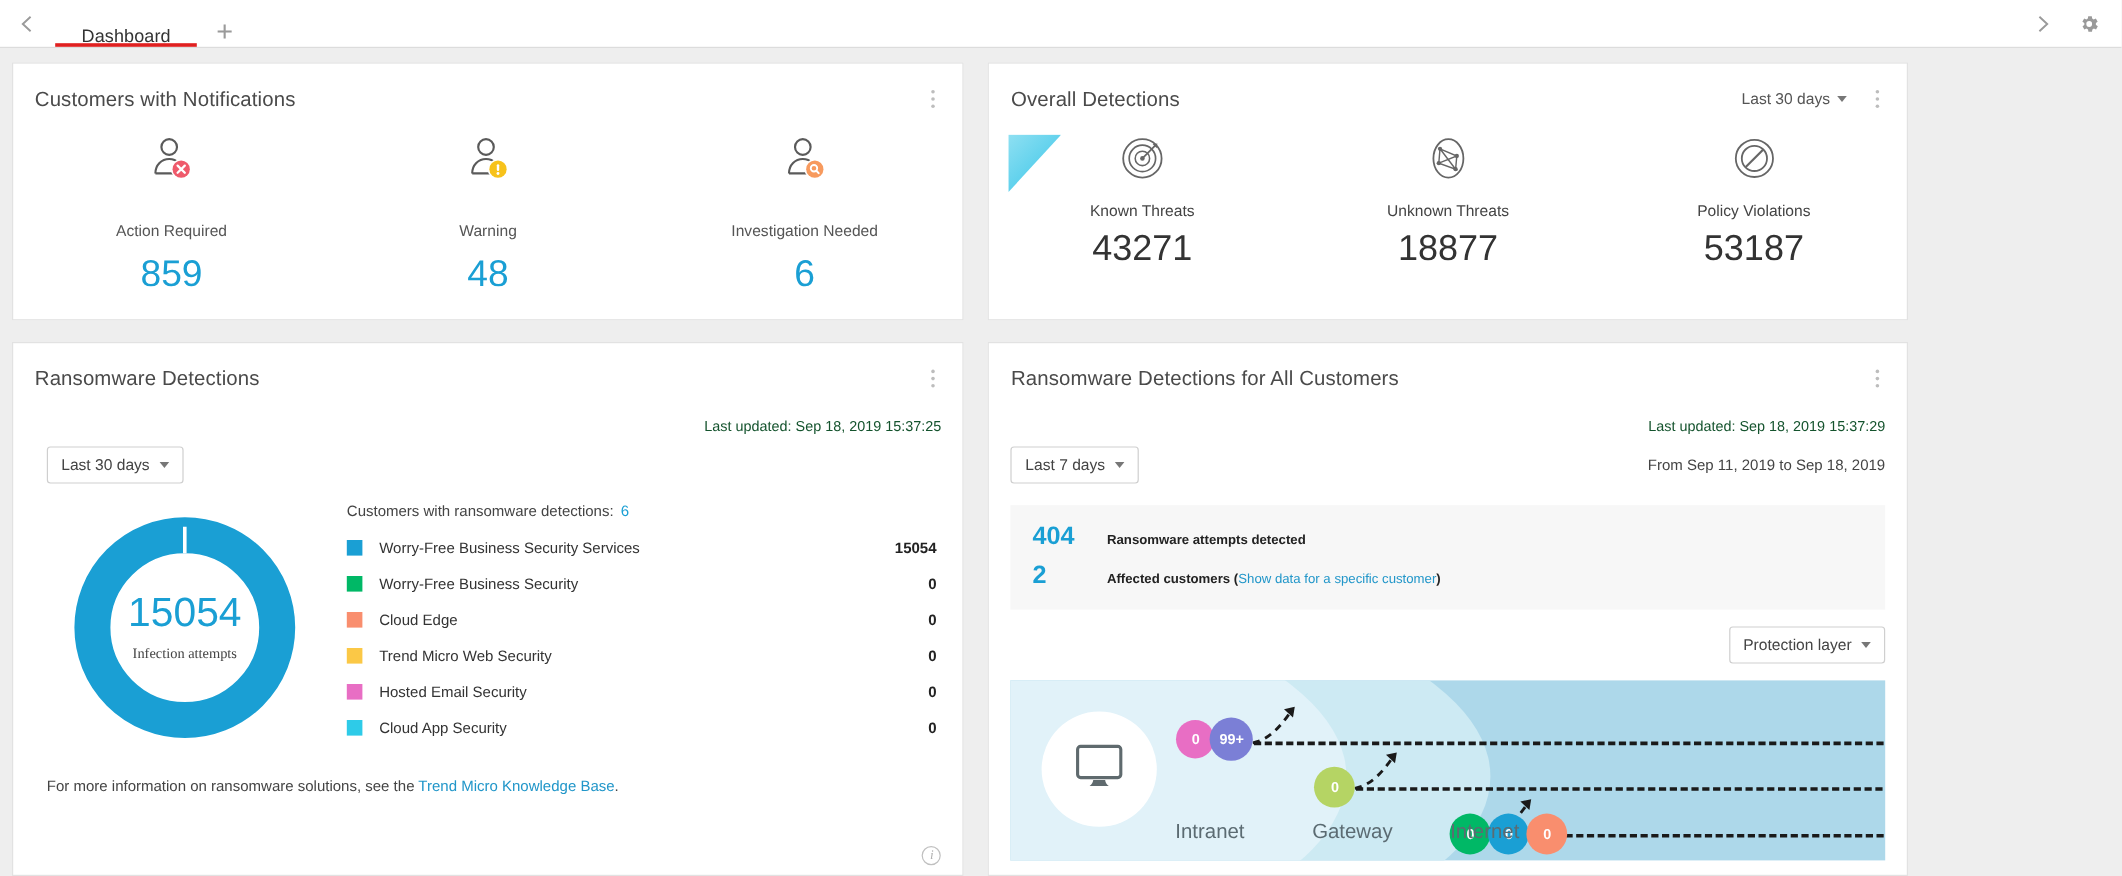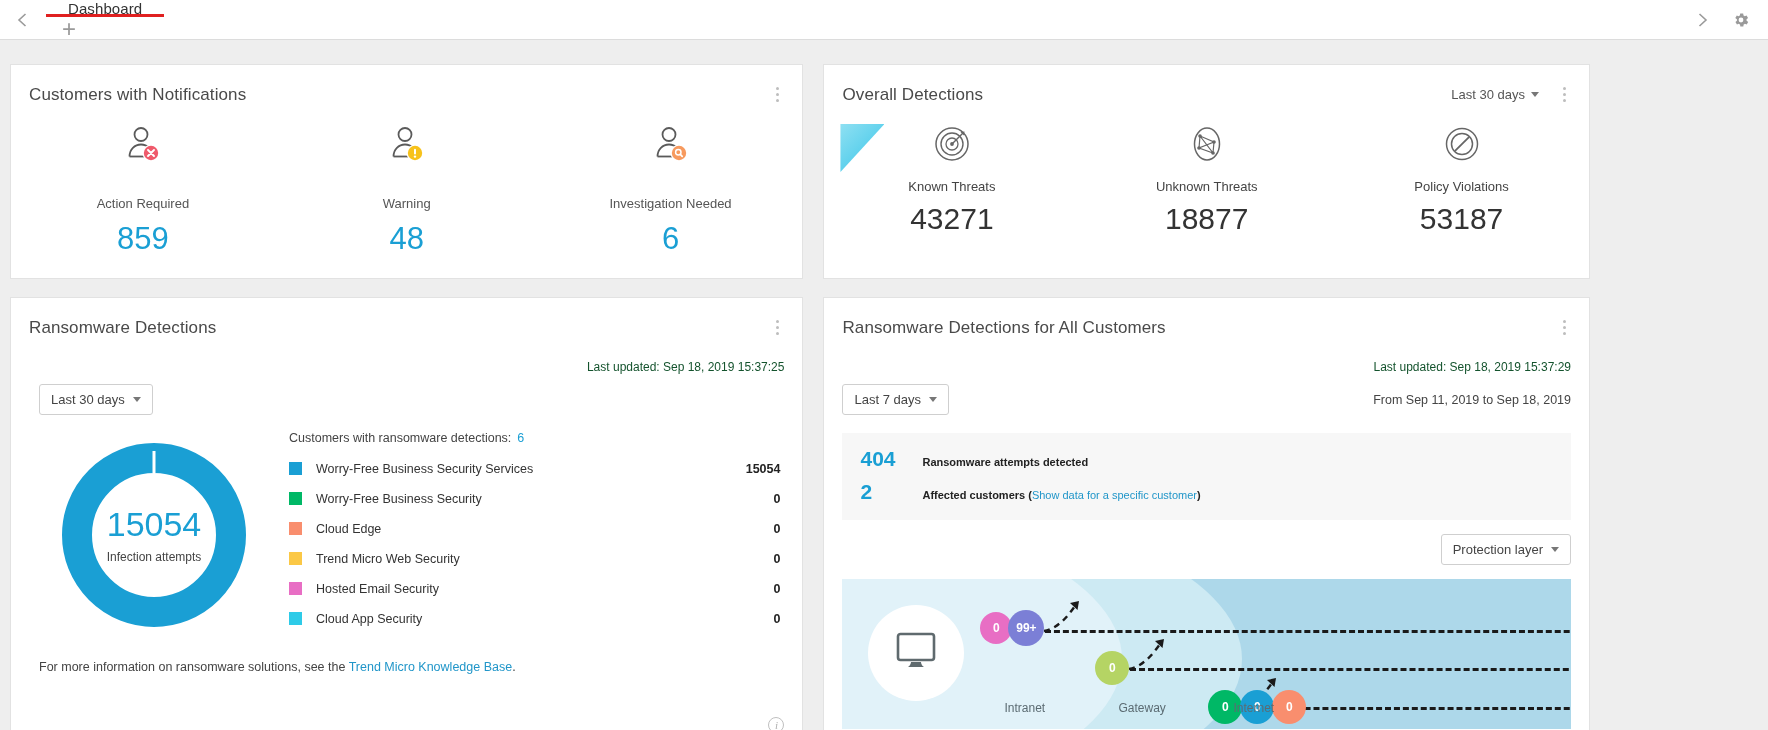--- a/index.html
+++ b/index.html
@@ -14,41 +14,41 @@
   .topbar {
     position: absolute; left: 0; top: 0; width: 1768px; height: 40px;
     background: #fff; border-bottom: 1px solid #dcdcdc;
     display: flex; align-items: stretch;
   }
   .nav-arrow {
     width: 46px; display: flex; align-items: center; justify-content: center;
     color: #9a9a9a; cursor: pointer;
   }
   .nav-arrow svg { display: block; }
-  .tab-strip { display: flex; align-items: flex-start; flex-direction: column; }
+  .tab-strip { display: flex; align-items: flex-end; }
   .tab {
     position: relative; padding: 0 22px; display: flex; align-items: center;
     font-size: 15px; color: #333; cursor: pointer; letter-spacing: .1px;
   }
   .tab.active::after {
     content: ""; position: absolute; left: 0; right: 0; bottom: 0;
     height: 3px; background: #e02020;
   }
   .tab-add {
     width: 46px; display: flex; align-items: center; justify-content: center;
     color: #9a9a9a; font-size: 24px; cursor: pointer; line-height: 1; font-weight: 300;
   }
   .topbar-spacer { flex: 1; }
   .topbar-right { display: flex; align-items: center; gap: 22px; padding-right: 18px; }
   .topbar-right .ic { color: #9a9a9a; cursor: pointer; display: flex; align-items: center; }
 
   
   .board {
     position: absolute; left: 0; top: 40px; width: 1600px; height: 690px;
-    padding: 24px 10px 0 10px;
+    padding: 12px 10px 0 10px;
   }
   .row { display: flex; gap: 20px; }
   .row + .row { margin-top: 18px; }
 
   .card {
     background: #fff; border: 1px solid #e2e2e2; position: relative;
   }
   .card-head {
     display: flex; align-items: flex-start; justify-content: space-between;
     padding: 20px 18px 0 18px;
@@ -96,21 +96,21 @@
   }
   .ransom-ctl { padding: 10px 0 0 28px; }
   .ransom-main { display: flex; padding: 14px 18px 0 18px; }
   .donut-wrap { width: 250px; display: flex; justify-content: center; padding-top: 8px; }
   .donut { position: relative; width: 196px; height: 196px; }
   .donut-center {
     position: absolute; inset: 0; display: flex; flex-direction: column;
     align-items: center; justify-content: center;
   }
   .donut-num { font-size: 34px; color: #1a9fd4; font-weight: 400; line-height: 1; }
-  .donut-cap { font-size: 12px; color: #444; margin-top: 9px; }
+  .donut-cap { font-size: 12px; color: #444; margin-top: 9px; font-family: Liberation Serif, serif; }
 
   .legend-wrap { flex: 1; padding-left: 10px; padding-top: 2px; }
   .legend-head { font-size: 12.5px; color: #444; margin-bottom: 17px; }
   .legend-head b { color: #1a9fd4; font-weight: 400; margin-left: 6px; }
   .legend-row { display: flex; height: 30px; }
   .swatch { width: 13px; height: 13px; flex: none; }
   .legend-name { font-size: 12.5px; color: #333; margin-left: 14px; }
   .legend-val { margin-left: auto; font-size: 12.5px; color: #222; font-weight: bold; padding-right: 4px; }
 
   .ransom-foot { padding: 18px 18px 0 28px; font-size: 12.5px; color: #444; }
@@ -147,21 +147,21 @@
     border-radius: 50%; background: #cdeaf3;
   }
   .zone-in {
     position: absolute; left: -480px; top: -80px; width: 760px; height: 320px;
     border-radius: 50%; background: #e1f2f9;
   }
   .pc-circle {
     position: absolute; left: 26px; top: 26px; width: 96px; height: 96px;
     border-radius: 50%; background: #fff; display: flex; align-items: center; justify-content: center;
   }
-  .zlabel { position: absolute; bottom: 14px; font-size: 12px; color: #5b6b72; margin-left: 25px; }
+  .zlabel { position: absolute; bottom: 14px; font-size: 17px; color: #5b6b72; }
   .bubble {
     position: absolute; border-radius: 50%; display: flex; align-items: center; justify-content: center;
     color: #fff; font-size: 12px; font-weight: bold;
   }
   .dash { position: absolute; height: 0; border-top: 3px dashed #1a1a1a; }
   .arrow { position: absolute; }
 </style>
 </head>
 <body>
 

